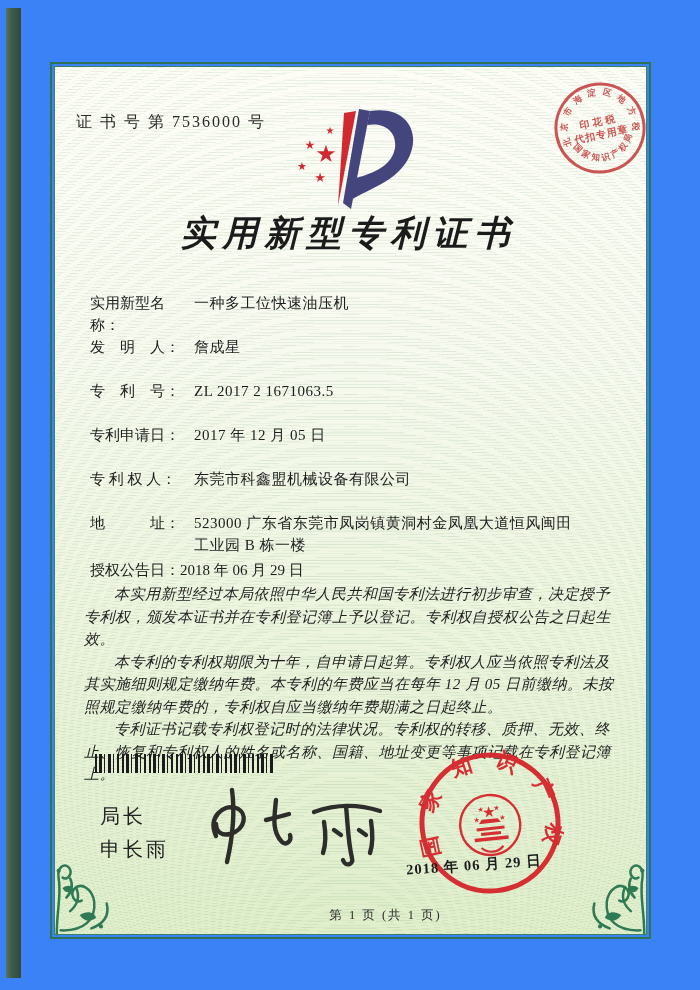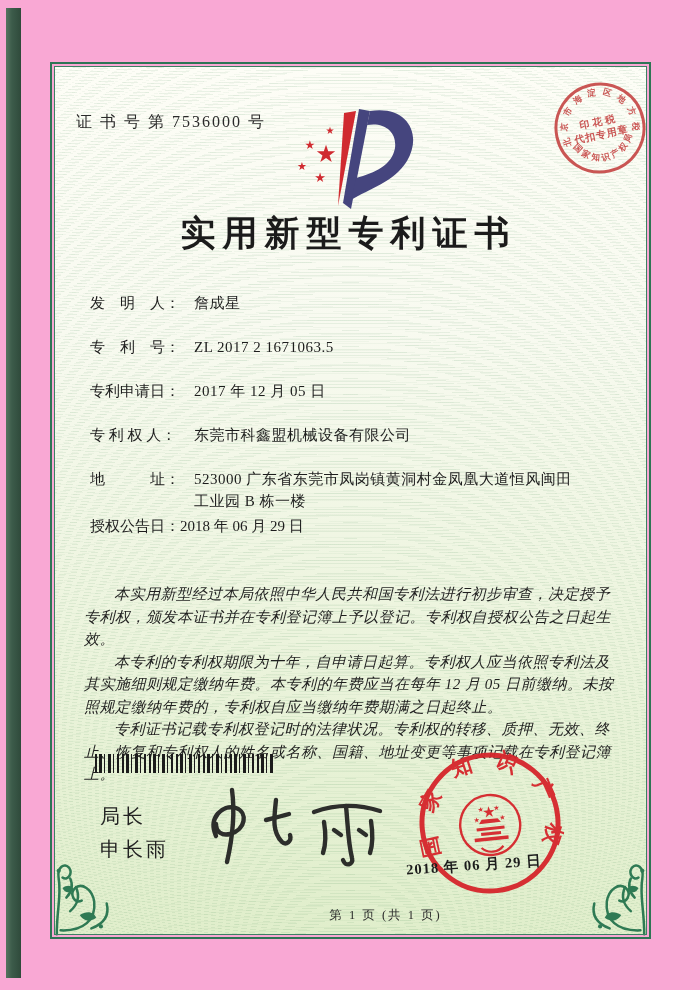--- a/index.html
+++ b/index.html
@@ -1,34 +1,34 @@
 <!DOCTYPE html>
 <html><head>
 <meta charset="utf-8">
 <style>
   html,body{margin:0;padding:0;}
   body{width:700px;height:990px;font-family:"Liberation Serif","DejaVu Serif",serif;}
-  .page{position:relative;width:700px;height:990px;background:#f9a8d4;overflow:hidden;}
+  .page{position:relative;width:700px;height:990px;background:#3b82f6;overflow:hidden;}
   .spine{position:absolute;left:6px;top:8px;width:15px;height:970px;
          background:linear-gradient(90deg,#55735f,#3c5b4a 40%,#2f4a3b);}
   .cert{position:absolute;left:50px;top:62px;width:597px;height:873px;
         border:2px solid #2e7455;}
   .cert::after{content:"";position:absolute;inset:2px;border:1px solid #3b8263;pointer-events:none;}
   .paper{position:absolute;inset:3px;
      background:
        repeating-radial-gradient(1100px 320px at 50% 118%, rgba(70,140,85,.10) 0 1px, rgba(0,0,0,0) 1px 5px),
        repeating-radial-gradient(1300px 500px at 50% -28%, rgba(70,140,85,.05) 0 1px, rgba(0,0,0,0) 1px 6px),
        linear-gradient(180deg,#fdfdf6 0%,#f8faf0 30%,#eef5e0 60%,#e0eecb 100%);}
   .orn{position:absolute;width:96px;height:96px;}
   .orn-bl{left:-1px;bottom:-1px;}
   .orn-br{right:-1px;bottom:-1px;transform:scaleX(-1);}
   .cert-no{position:absolute;left:76px;top:112px;font-size:16px;letter-spacing:2px;color:#2a2a2a;}
   .logo{position:absolute;left:293px;top:106px;width:134px;height:112px;}
   .title{position:absolute;left:50px;top:210px;width:597px;text-align:center;
-         font-size:35px;font-weight:700;letter-spacing:7px;color:#1b1b1b;}
+         font-size:35px;font-weight:700;letter-spacing:7px;color:#1b1b1b;font-style:italic;}
   .fields{position:absolute;left:90px;top:292px;width:540px;font-size:15px;color:#1d1d1d;}
   .frow{height:44px;line-height:22px;}
   .frow.addr{height:47px;}
   .flabel{display:inline-block;width:104px;vertical-align:top;}
   .fvalue{display:inline-block;vertical-align:top;letter-spacing:.5px;}
   .fvalue.addr{width:392px;}
   .grant{position:relative;height:30px;line-height:22px;}
   .grant .right{position:absolute;left:335px;top:0;}
   .paras{position:absolute;left:84px;top:583px;width:538px;font-size:15px;line-height:22.5px;
          color:#1f1f1f;font-style:italic;}
@@ -125,20 +125,23 @@
       </text>
       <text x="0" y="-3" text-anchor="middle" font-size="10" letter-spacing="3" fill="#c4403f" font-weight="bold">印花税</text>
       <text x="0" y="10" text-anchor="middle" font-size="10" letter-spacing="1" fill="#c4403f" font-weight="bold">代扣专用章</text>
     </g>
   </svg>
 
   <div class="title">实用新型专利证书</div>
 
   <div class="fields">
     <div class="frow">
+      <span class="flabel">实用新型名称：</span><span class="fvalue">一种多工位快速油压机</span>
+    </div>
+    <div class="frow">
       <span class="flabel">发　明　人：</span><span class="fvalue">詹成星</span>
     </div>
     <div class="frow">
       <span class="flabel">专　利　号：</span><span class="fvalue">ZL 2017 2 1671063.5</span>
     </div>
     <div class="frow">
       <span class="flabel">专利申请日：</span><span class="fvalue">2017 年 12 月 05 日</span>
     </div>
     <div class="frow">
       <span class="flabel">专 利 权 人：</span><span class="fvalue">东莞市科鑫盟机械设备有限公司</span>

